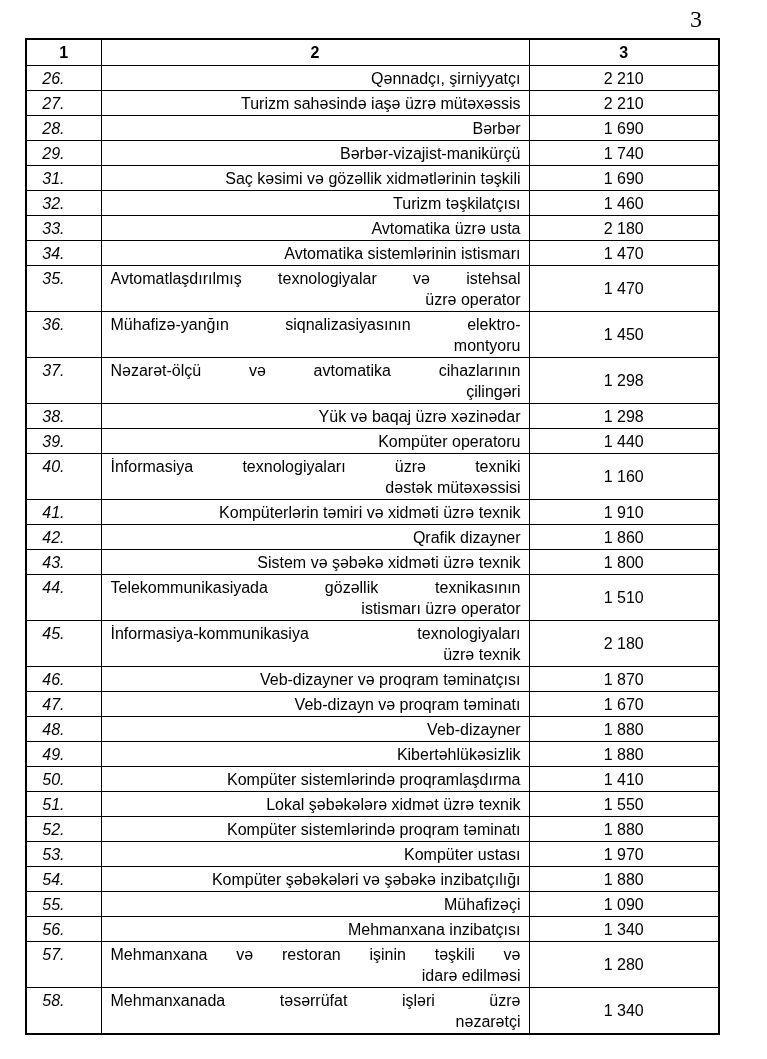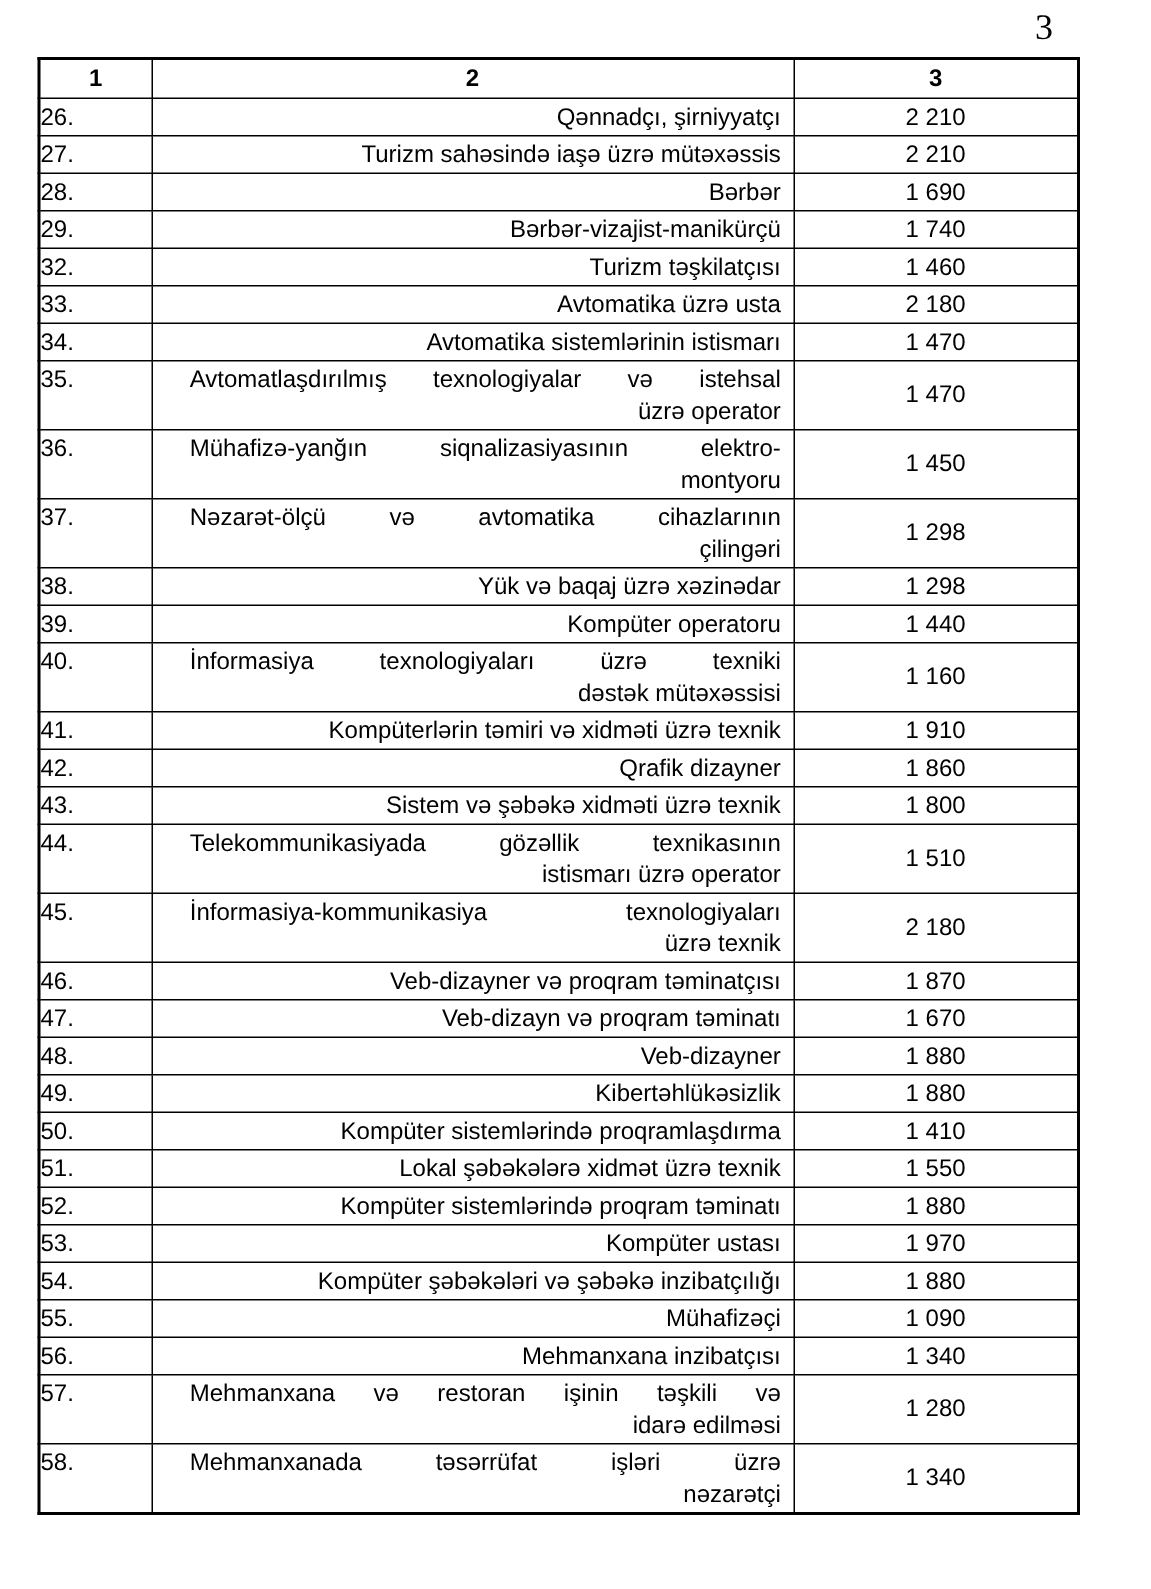--- a/index.html
+++ b/index.html
@@ -34,34 +34,35 @@
   }
   table.occ th {
     font-weight: bold;
     font-size: 16px;
     line-height: 21px;
     padding: 2px 0;
     text-align: center;
   }
   th.c1 { text-align: right; padding-right: 36px; }
   td.c1 {
+    text-align: right;
     vertical-align: top;
     padding: 1.5px 36px 1.5px 0;
     line-height: 21px;
+    font-style: italic;
   }
   td.c2 {
     vertical-align: top;
     padding: 1.5px 8px 1.5px 9px;
     line-height: 21px;
     text-align: left;
   }
   td.c2 .jline {
     text-align: justify;
     text-align-last: justify;
-    margin-left: 16px;
   }
   td.c2 .lline {
     text-align: right;
   }
   td.c3 {
     text-align: center;
     vertical-align: middle;
     padding: 1.5px 0;
     line-height: 21px;
     margin-top: 16px;
@@ -110,20 +111,27 @@
           <td class="c3">1 690</td>
         </tr>
         <tr>
           <td class="c1">29.</td>
           <td class="c2">
             <div class="lline">Bərbər-vizajist-manikürçü</div>
           </td>
           <td class="c3">1 740</td>
         </tr>
         <tr>
+          <td class="c1">31.</td>
+          <td class="c2">
+            <div class="lline">Saç kəsimi və gözəllik xidmətlərinin təşkili</div>
+          </td>
+          <td class="c3">1 690</td>
+        </tr>
+        <tr>
           <td class="c1">32.</td>
           <td class="c2">
             <div class="lline">Turizm təşkilatçısı</div>
           </td>
           <td class="c3">1 460</td>
         </tr>
         <tr>
           <td class="c1">33.</td>
           <td class="c2">
             <div class="lline">Avtomatika üzrə usta</div>

